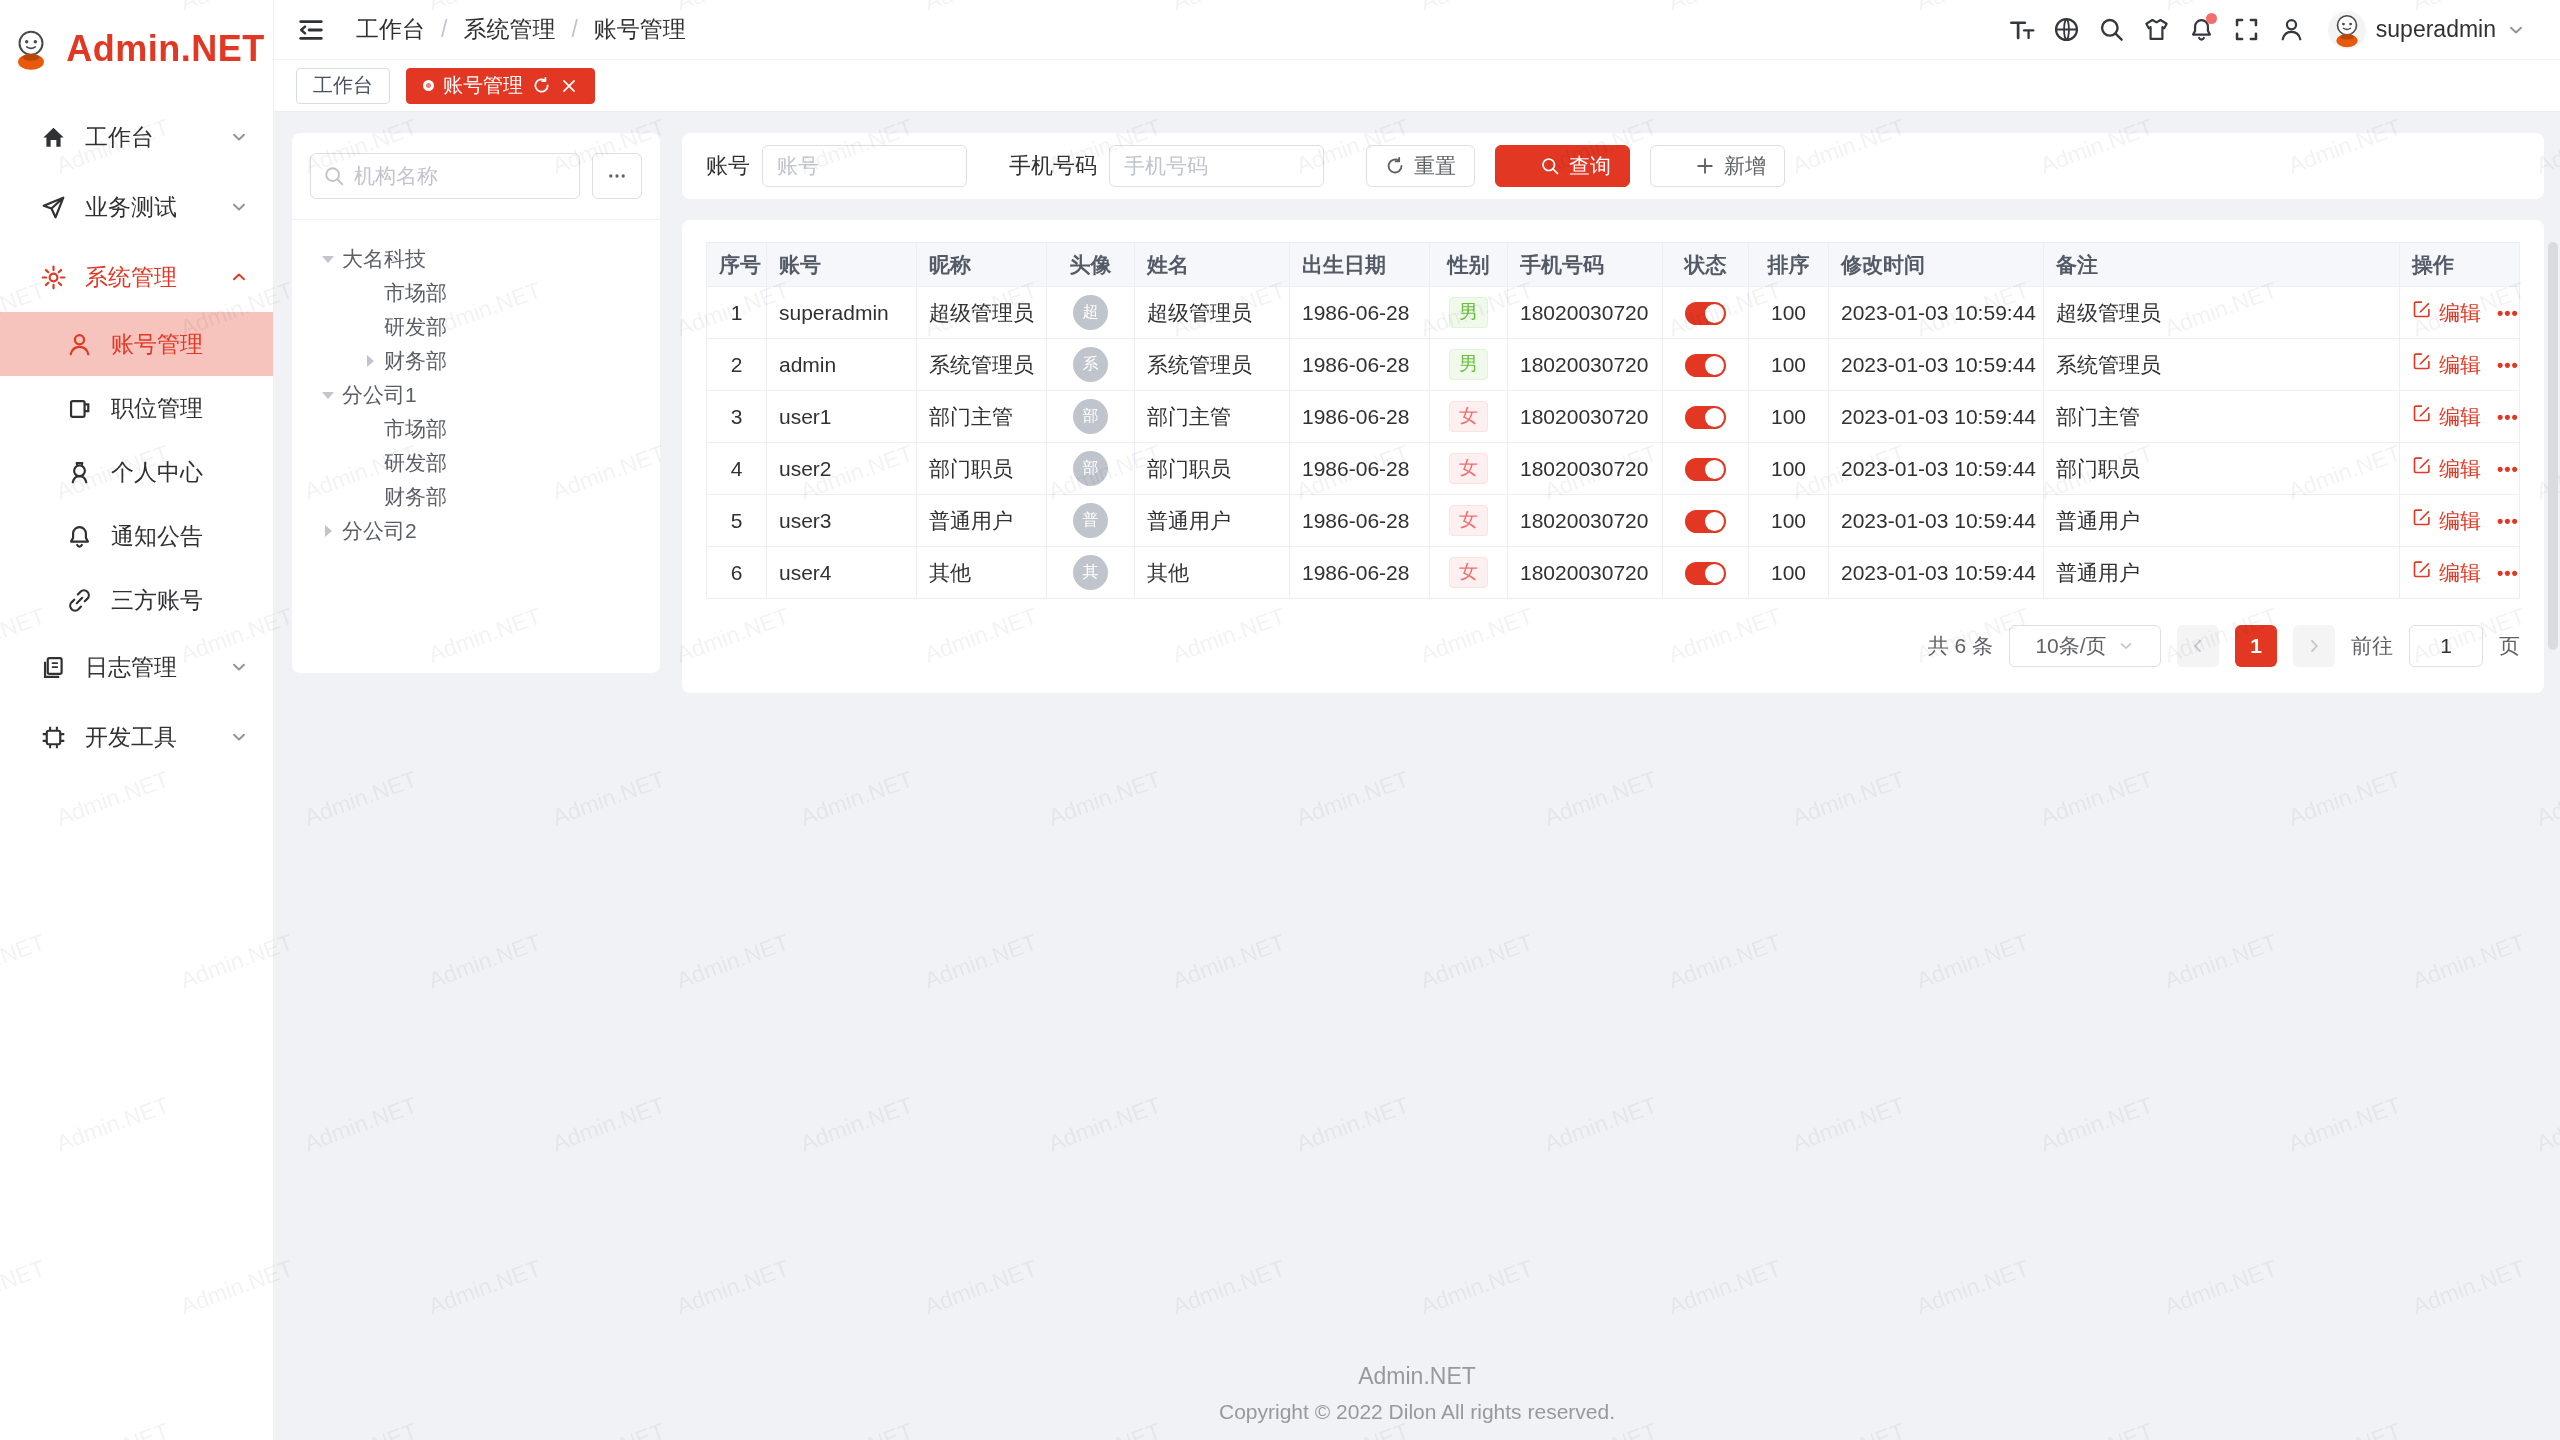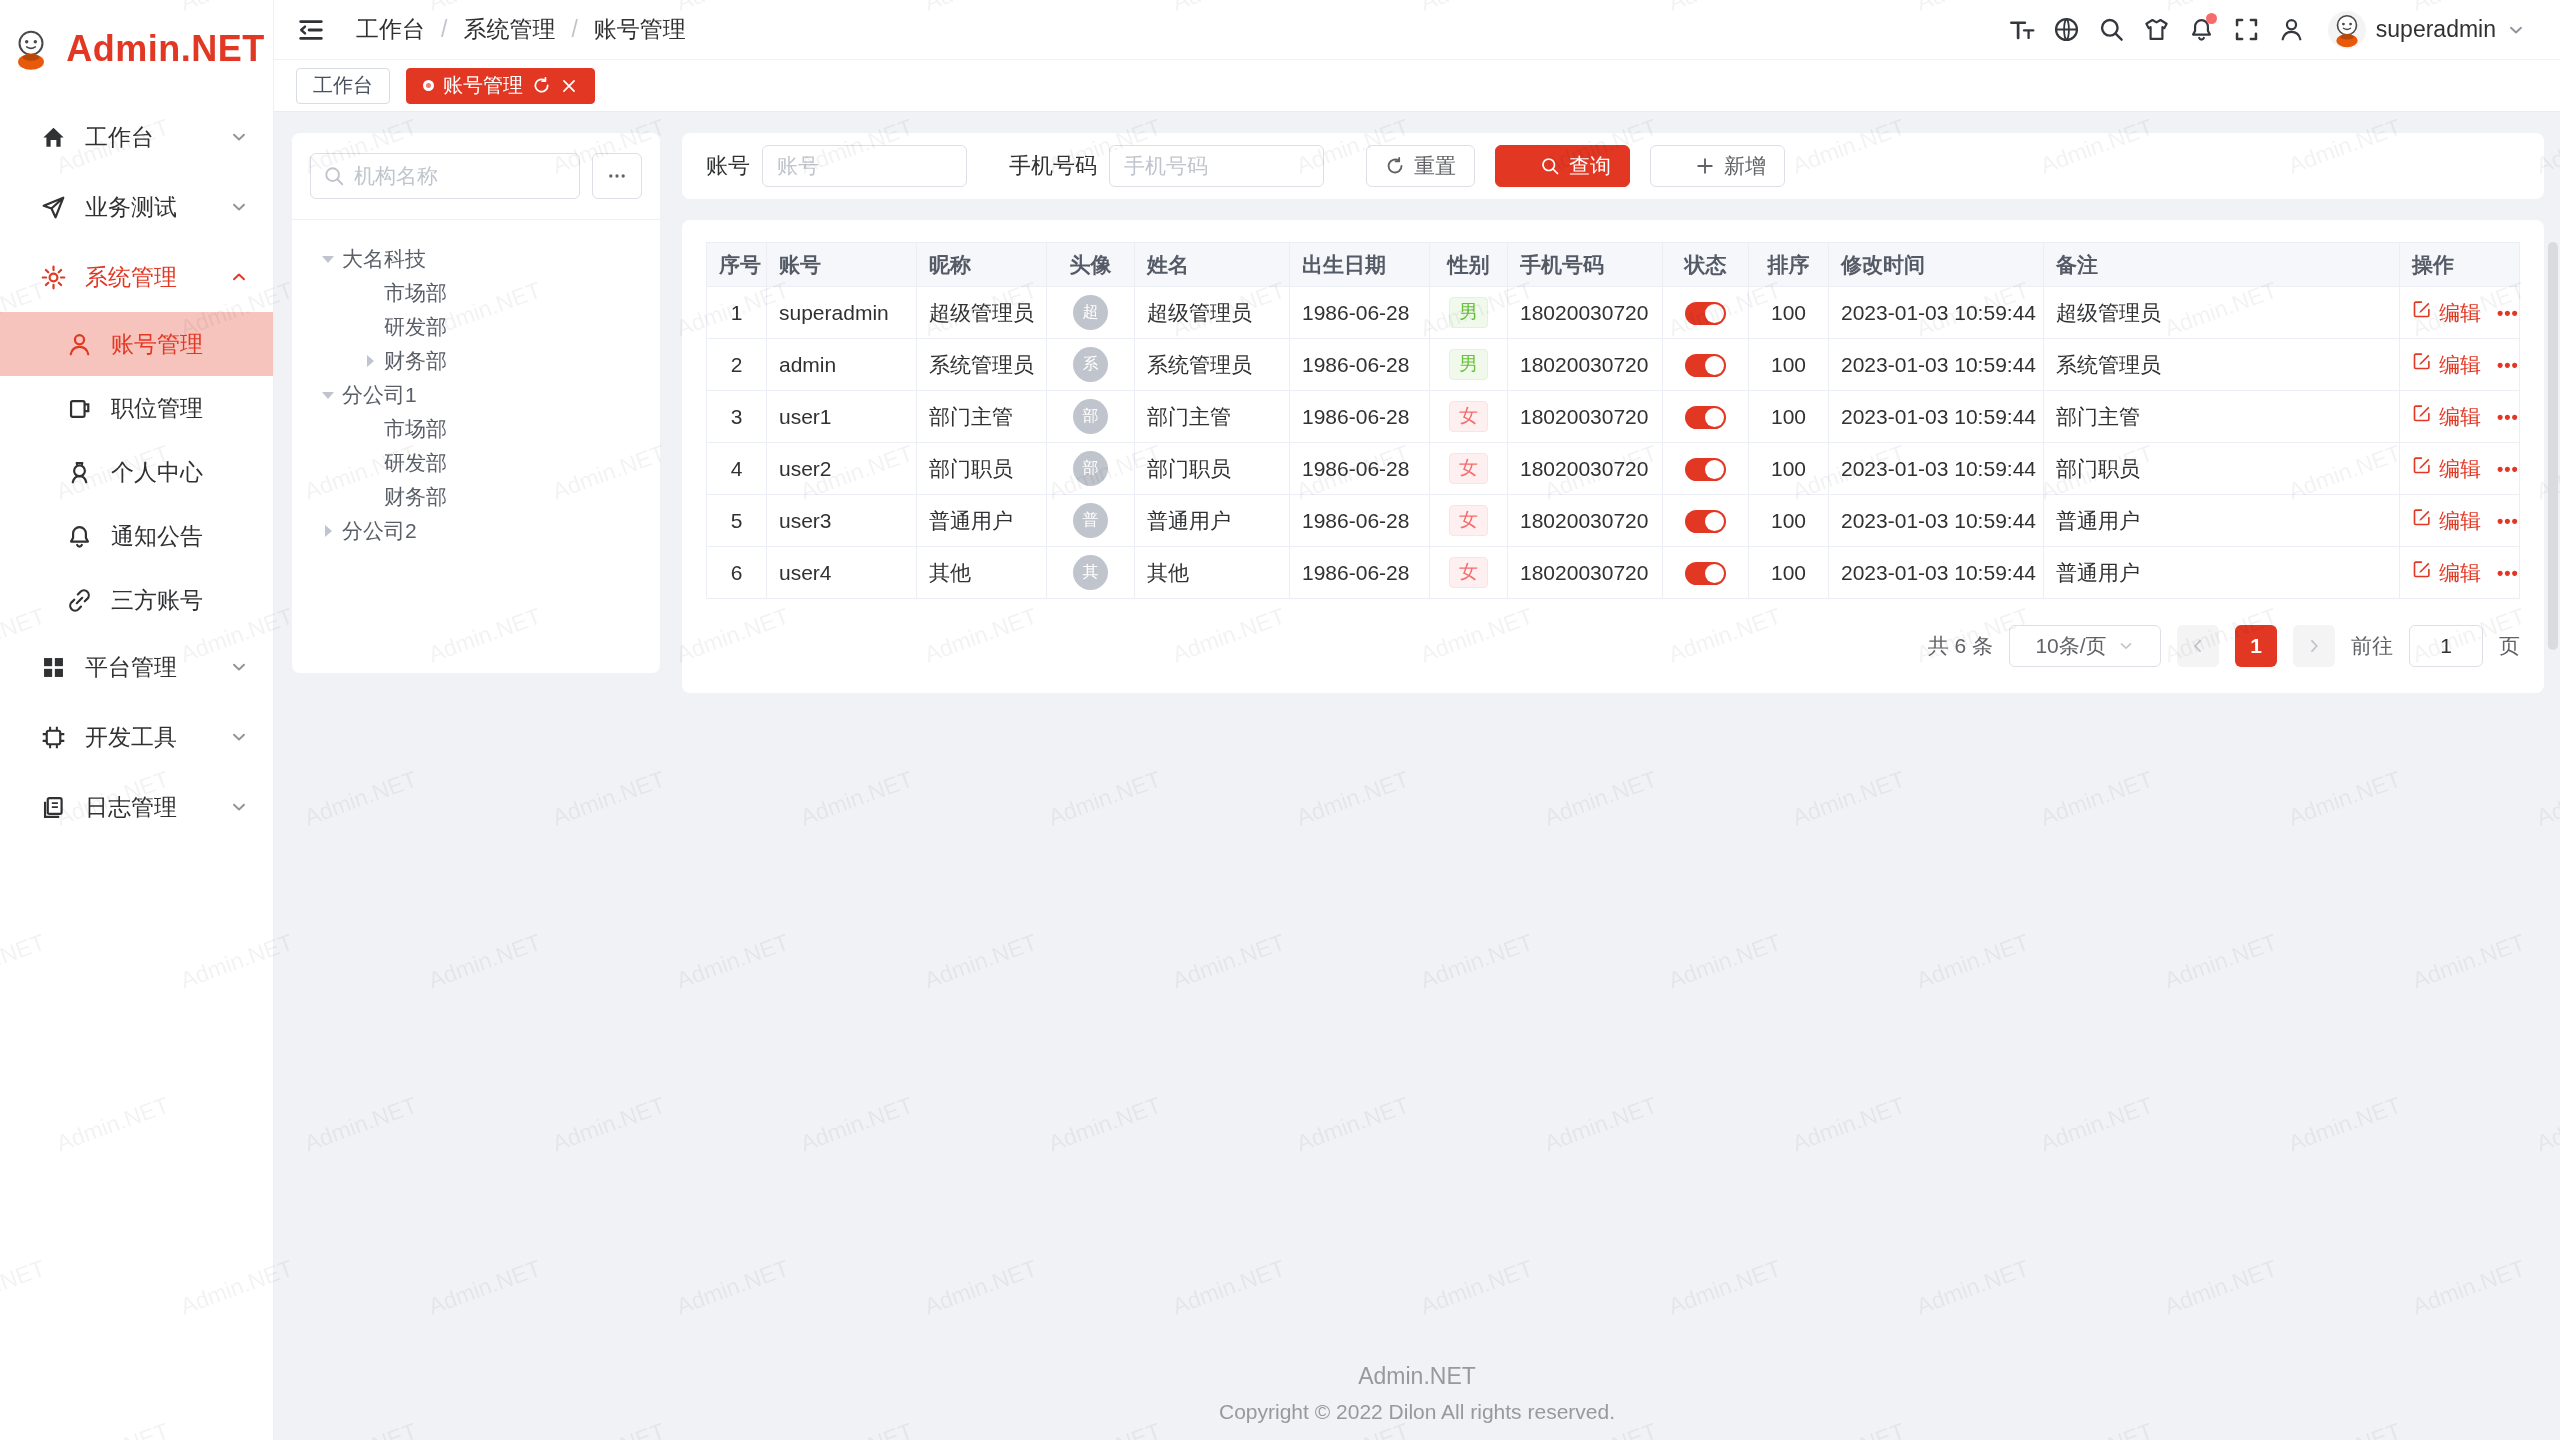--- a/index.html
+++ b/index.html
@@ -221,56 +221,40 @@
             <svg viewBox="0 0 16 16">
               <path d="M6.4 9.6l3.2-3.2" stroke="currentColor" stroke-width="1.3" stroke-linecap="round" fill="none"></path>
               <path d="M7 4.4 8.6 2.8a2.9 2.9 0 0 1 4.1 4.1L11.1 8.5M8.9 11.6 7.4 13.2a2.9 2.9 0 0 1-4.1-4.1L4.9 7.5" fill="none" stroke="currentColor" stroke-width="1.3" stroke-linecap="round"></path>
             </svg>
           </span>
           <span>三方账号</span>
         </div>
         <div class="menu-item">
           <span class="icon ">
             <svg viewBox="0 0 16 16">
-              <rect x="2.4" y="2.4" width="4.8" height="4.8" fill="currentColor"></rect>
-              <rect x="8.8" y="2.4" width="4.8" height="4.8" fill="currentColor"></rect>
-              <rect x="2.4" y="8.8" width="4.8" height="4.8" fill="currentColor"></rect>
-              <rect x="8.8" y="8.8" width="4.8" height="4.8" fill="currentColor"></rect>
-            </svg>
-          </span>
-          <span>平台管理</span>
-          <span class="icon chev">
-            <svg viewBox="0 0 16 16">
-              <path d="M4 6.2 8 10l4-3.8" fill="none" stroke="currentColor" stroke-width="1.5" stroke-linecap="round" stroke-linejoin="round"></path>
-            </svg>
-          </span>
-        </div>
-        <div class="menu-item">
-          <span class="icon ">
-            <svg viewBox="0 0 16 16">
-              <rect x="4" y="4" width="8" height="8" rx="1.2" fill="none" stroke="currentColor" stroke-width="1.3"></rect>
-              <path d="M6 1.6V4M10 1.6V4M6 12v2.4M10 12v2.4M1.6 6H4M1.6 10H4M12 6h2.4M12 10h2.4" stroke="currentColor" stroke-width="1.2" fill="none"></path>
-            </svg>
-          </span>
-          <span>开发工具</span>
-          <span class="icon chev">
-            <svg viewBox="0 0 16 16">
-              <path d="M4 6.2 8 10l4-3.8" fill="none" stroke="currentColor" stroke-width="1.5" stroke-linecap="round" stroke-linejoin="round"></path>
-            </svg>
-          </span>
-        </div>
-        <div class="menu-item">
-          <span class="icon ">
-            <svg viewBox="0 0 16 16">
               <rect x="4.6" y="2.4" width="8.2" height="9.4" rx="1" fill="none" stroke="currentColor" stroke-width="1.3"></rect>
               <path d="M3 4.6v9h8.4" fill="none" stroke="currentColor" stroke-width="1.3"></path>
               <path d="M7 5.4h3.6M7 7.8h3.6" stroke="currentColor" stroke-width="1.1" fill="none"></path>
             </svg>
           </span>
           <span>日志管理</span>
+          <span class="icon chev">
+            <svg viewBox="0 0 16 16">
+              <path d="M4 6.2 8 10l4-3.8" fill="none" stroke="currentColor" stroke-width="1.5" stroke-linecap="round" stroke-linejoin="round"></path>
+            </svg>
+          </span>
+        </div>
+        <div class="menu-item">
+          <span class="icon ">
+            <svg viewBox="0 0 16 16">
+              <rect x="4" y="4" width="8" height="8" rx="1.2" fill="none" stroke="currentColor" stroke-width="1.3"></rect>
+              <path d="M6 1.6V4M10 1.6V4M6 12v2.4M10 12v2.4M1.6 6H4M1.6 10H4M12 6h2.4M12 10h2.4" stroke="currentColor" stroke-width="1.2" fill="none"></path>
+            </svg>
+          </span>
+          <span>开发工具</span>
           <span class="icon chev">
             <svg viewBox="0 0 16 16">
               <path d="M4 6.2 8 10l4-3.8" fill="none" stroke="currentColor" stroke-width="1.5" stroke-linecap="round" stroke-linejoin="round"></path>
             </svg>
           </span>
         </div>
       </nav>
   </aside>
 
   <div class="main">

